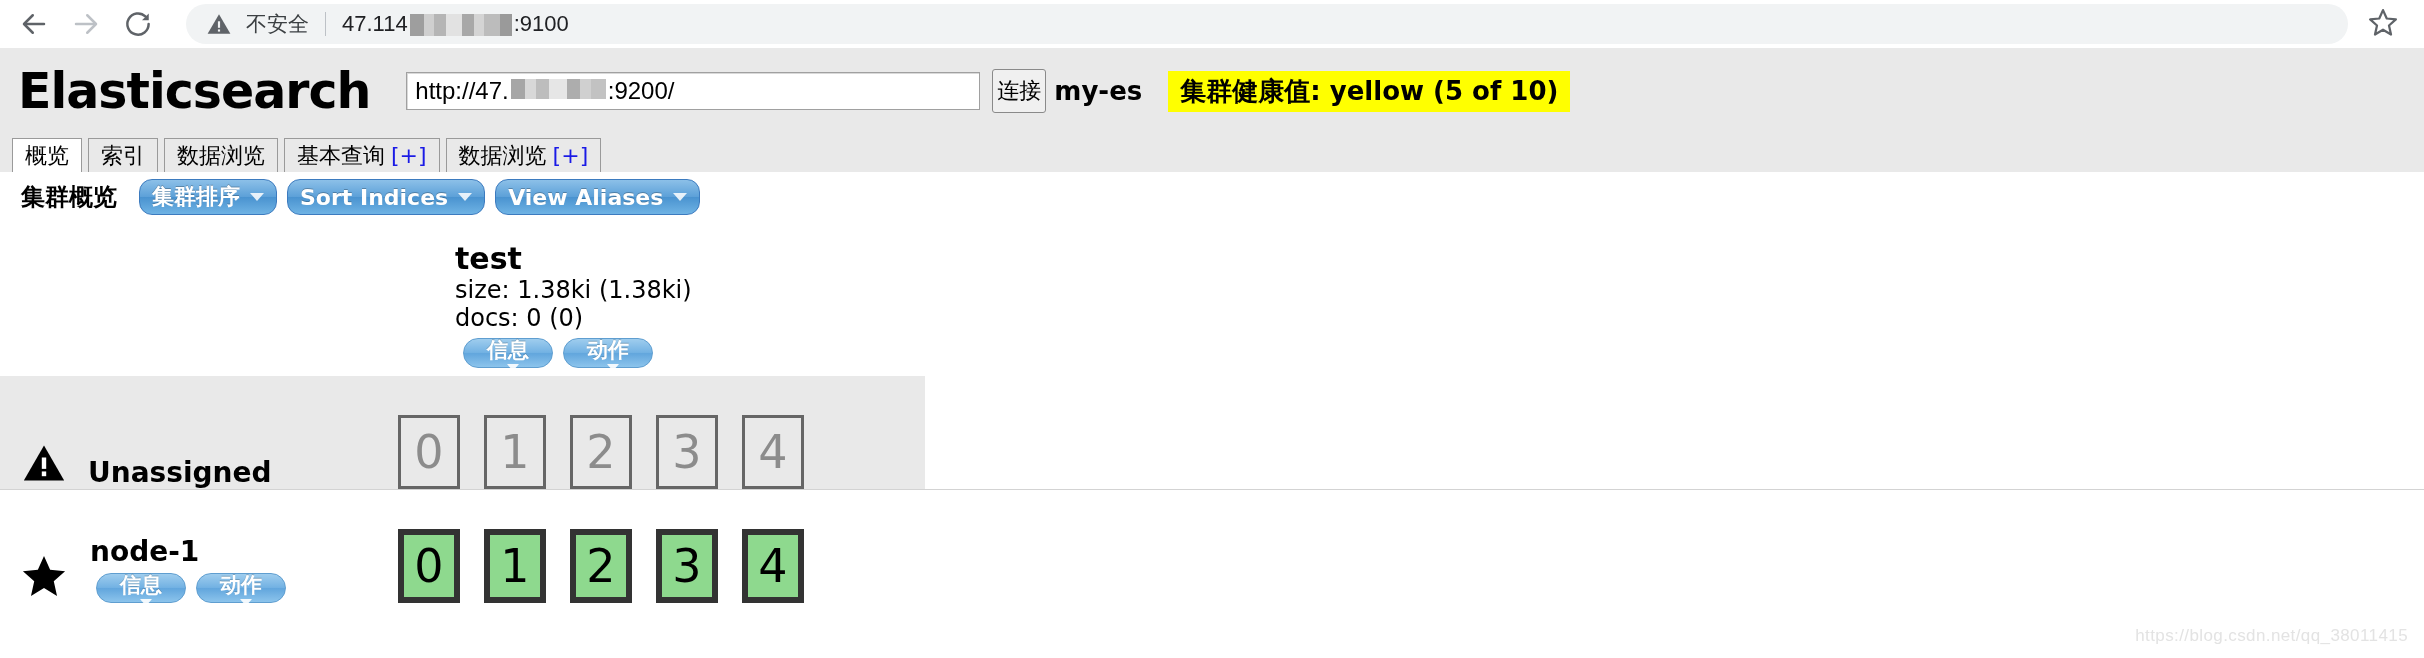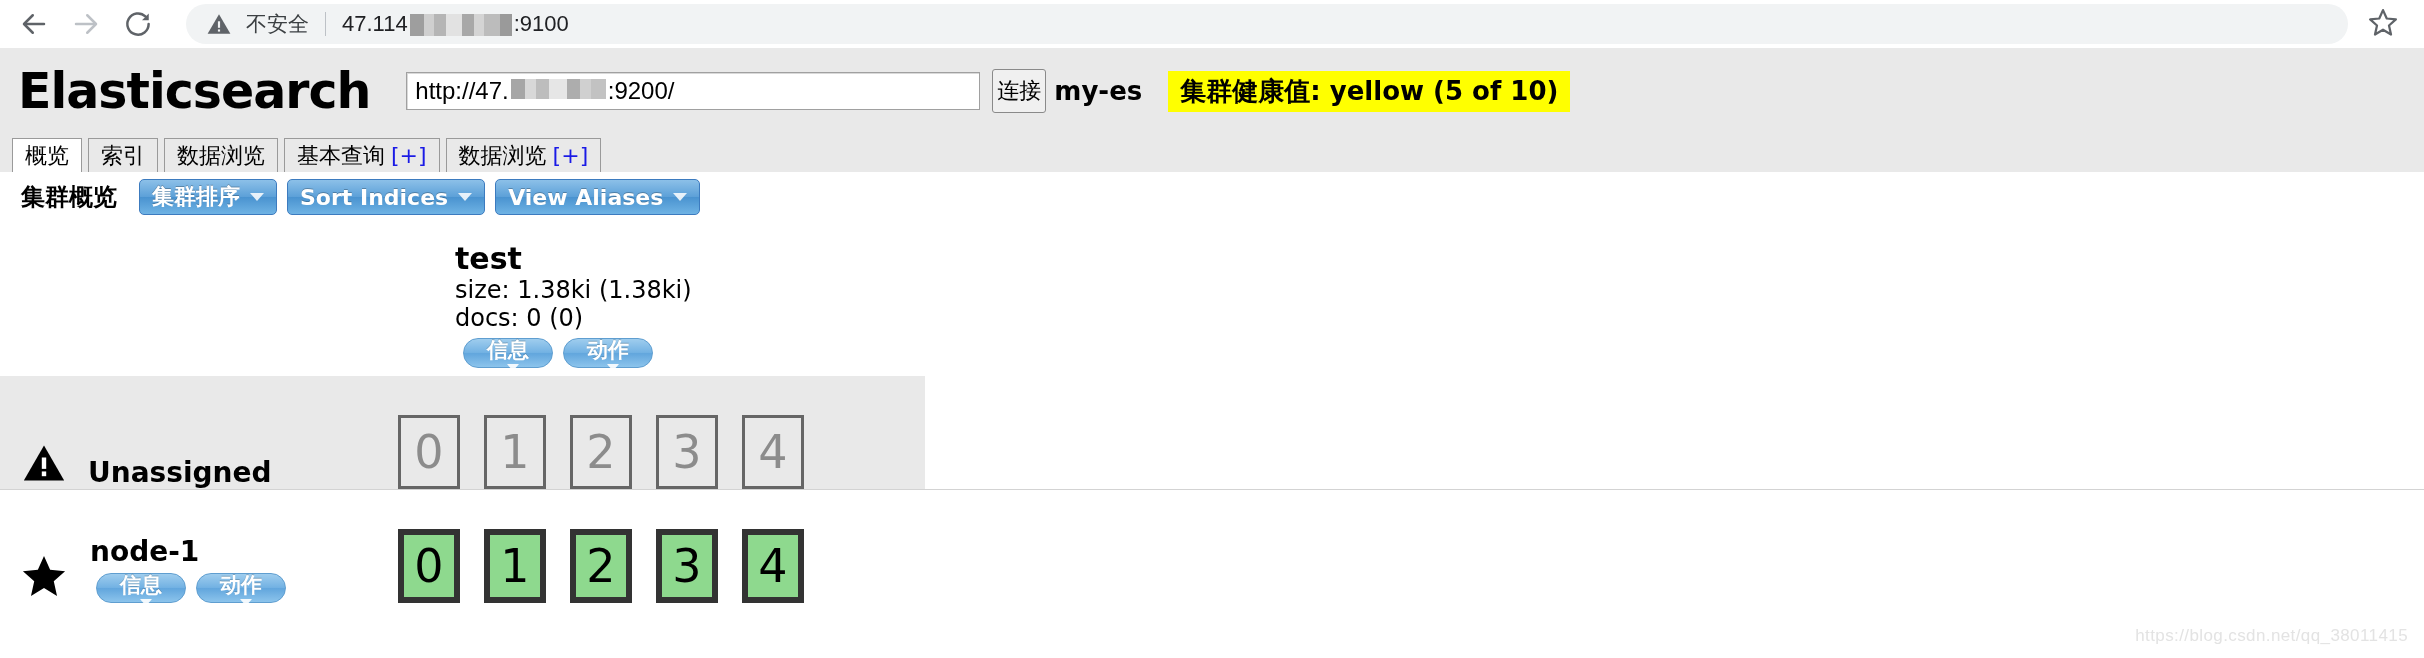--- a/index.html
+++ b/index.html
@@ -185,21 +185,21 @@
   }
   .tb-title {
     font-family: "DejaVu Sans", sans-serif;
     font-weight: bold;
     font-size: 24px;
     color: #000;
     margin-right: 22px;
   }
   .tb-btn {
     height: 36px;
-    border-radius: 5px;
+    border-radius: 13px;
     border: 1px solid #3c7bbf;
     background: linear-gradient(to bottom, #8cc0e8 0%, #5ca0d8 50%, #4a93d0 51%, #6fb3e4 100%);
     color: #ffffff;
     font-family: "DejaVu Sans", sans-serif;
     font-weight: bold;
     font-size: 22px;
     display: flex;
     align-items: center;
     padding: 0 12px;
     margin-right: 10px;

